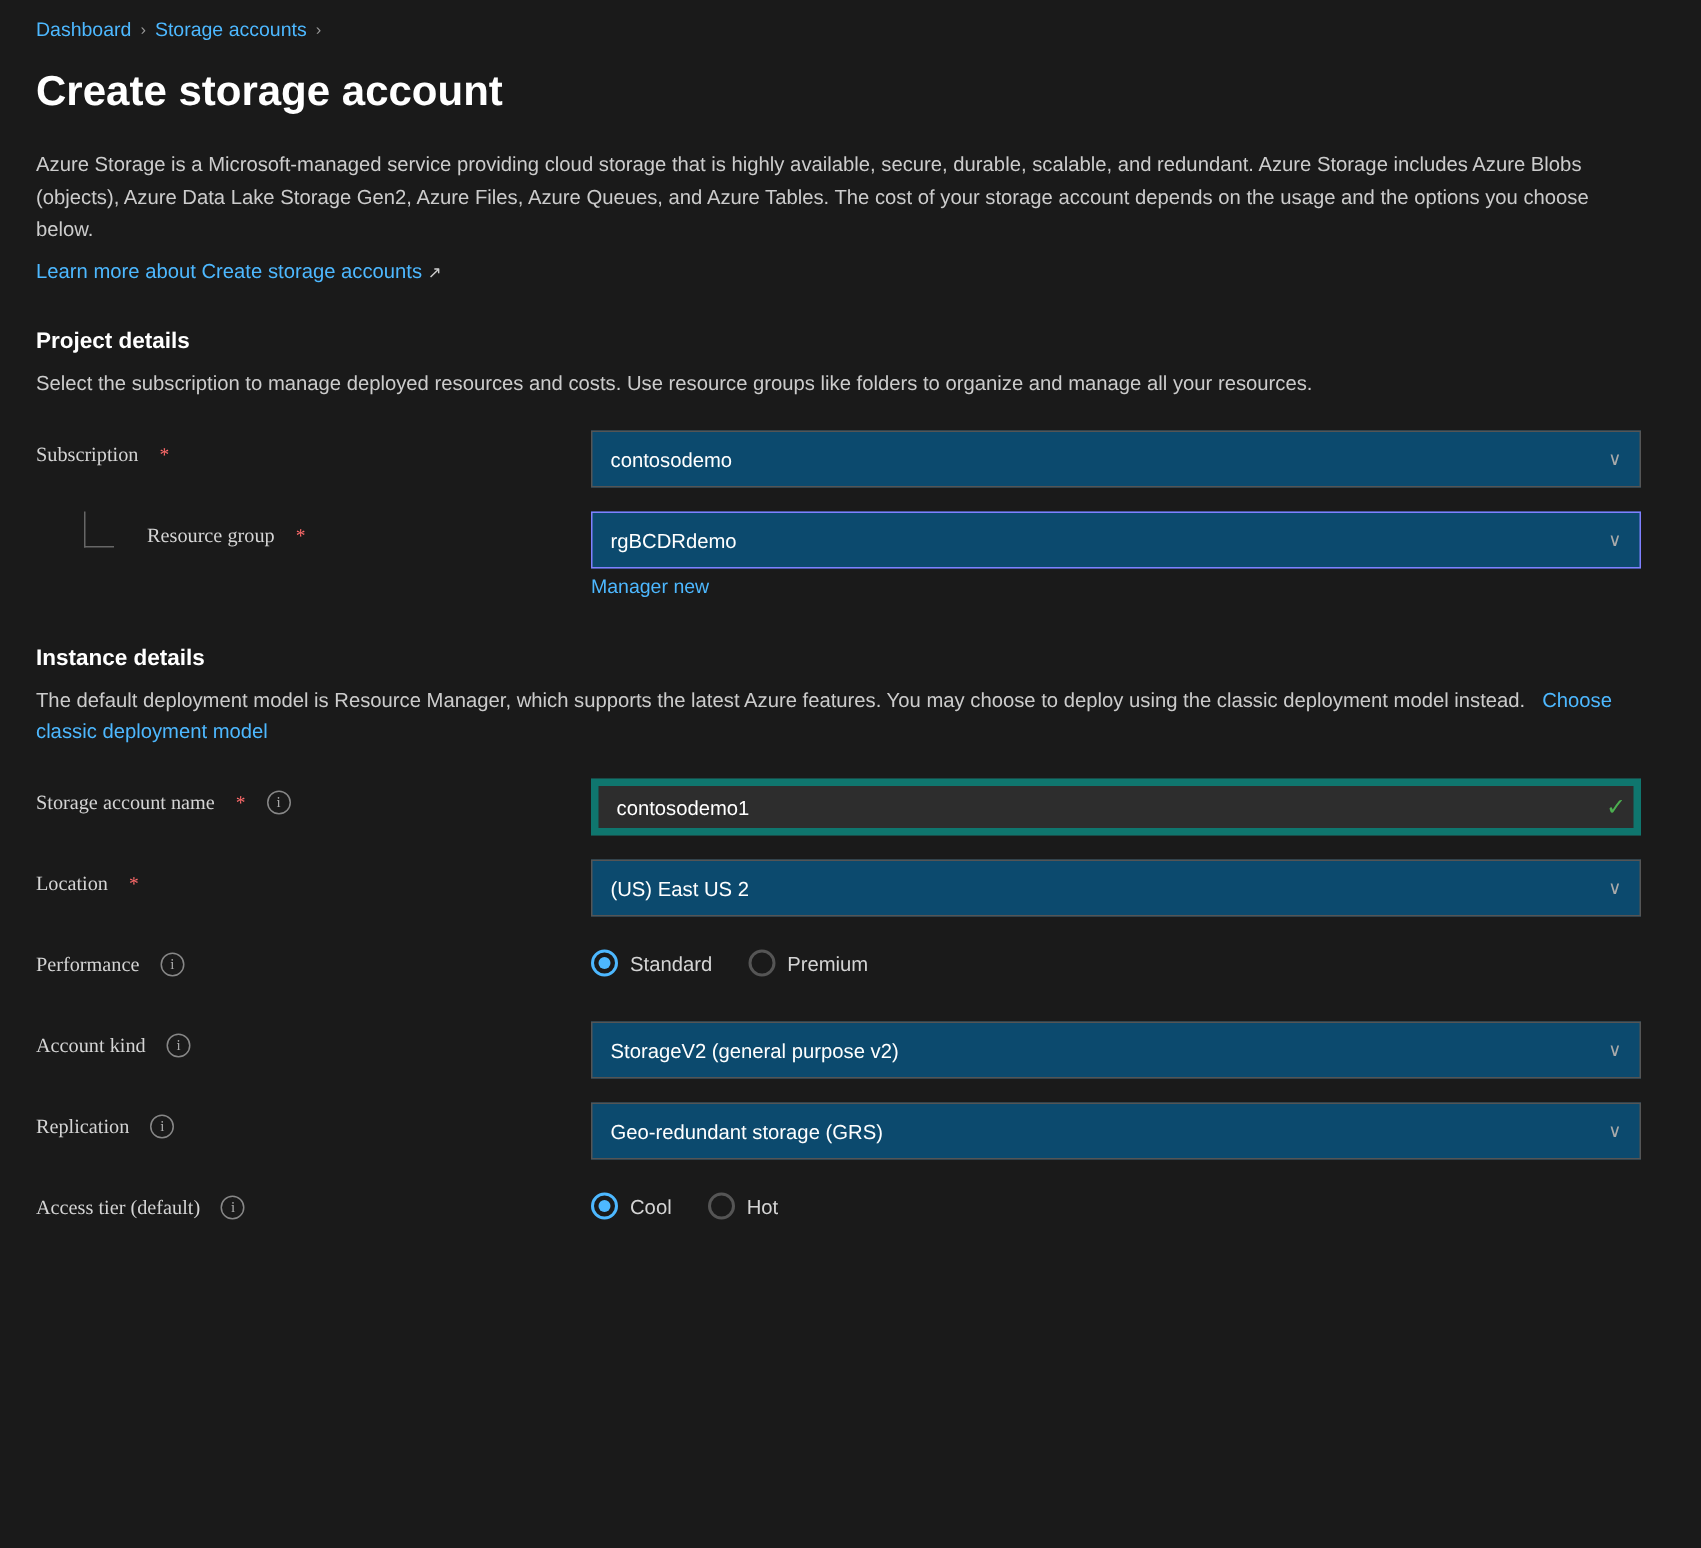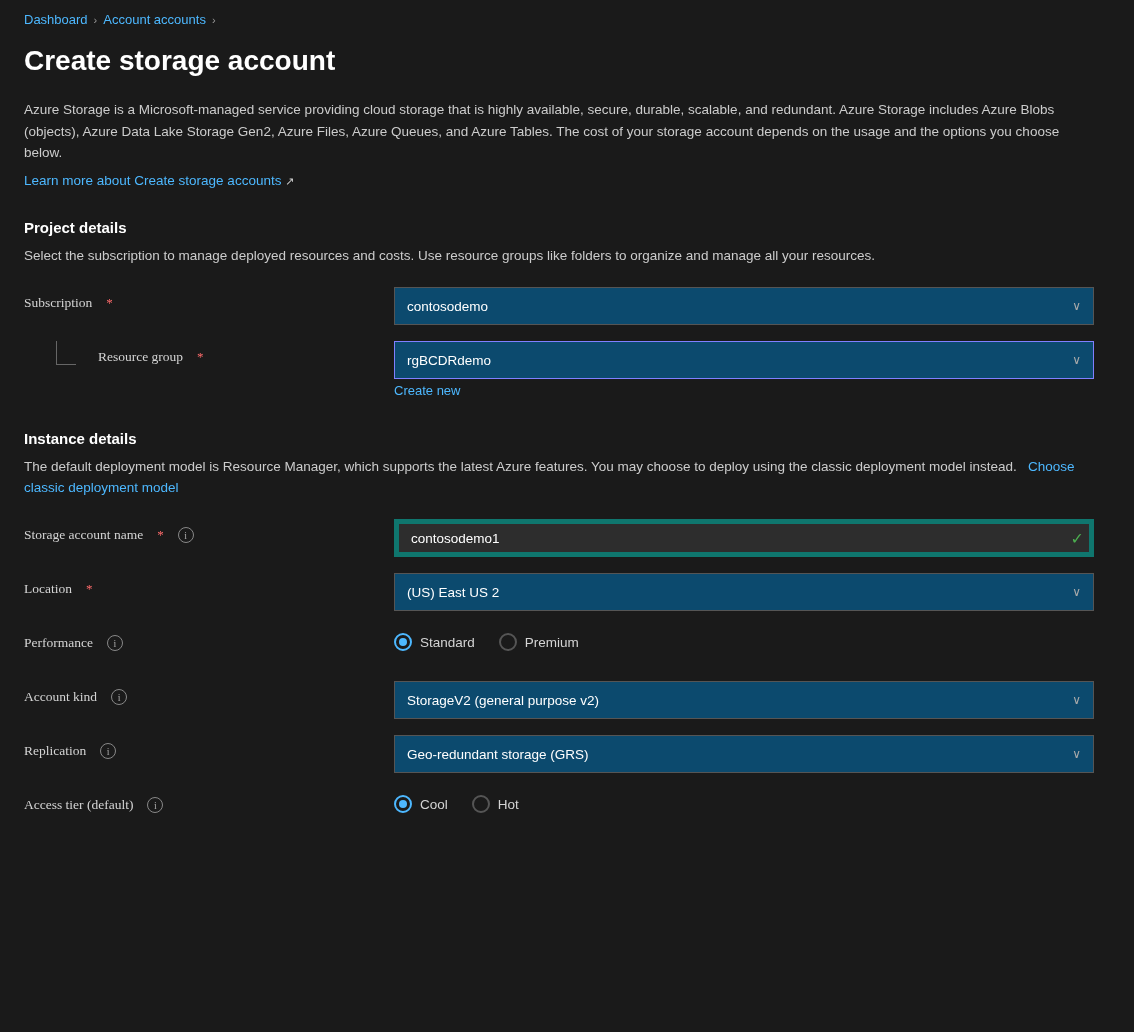--- a/index.html
+++ b/index.html
@@ -249,21 +249,21 @@
     }
   </style>
 </head>
 <body>
 
 <div class="main-content">
 
   <div class="breadcrumb">
     <a href="#">Dashboard</a>
     <span class="chevron">›</span>
-    <a href="#">Account accounts</a>
+    <a href="#">Storage accounts</a>
     <span class="chevron">›</span>
   </div>
 
   <h1 class="page-title">Create storage account</h1>
 
   <p class="description">Azure Storage is a Microsoft-managed service providing cloud storage that is highly available, secure, durable, scalable, and redundant. Azure Storage includes Azure Blobs (objects), Azure Data Lake Storage Gen2, Azure Files, Azure Queues, and Azure Tables. The cost of your storage account depends on the usage and the options you choose below.</p>
   <p class="description" style="margin-top:6px;">
     <a href="#">Learn more about Create storage accounts</a>
     <span class="external-icon"> ↗</span>
   </p>
@@ -288,21 +288,21 @@
     <div class="form-label resource-group-label">
       <div class="connector"></div>
       <span>Resource group</span>
       <span class="required">*</span>
     </div>
     <div class="form-control-wrapper">
       <div class="dropdown-box resource-group-focused">
         <span>rgBCDRdemo</span>
         <span class="dropdown-arrow">∨</span>
       </div>
-      <a href="#" class="create-new-link">Create new</a>
+      <a href="#" class="create-new-link">Manager new</a>
     </div>
   </div>
 
   <h2 class="section-title" style="margin-top: 32px;">Instance details</h2>
   <p class="section-desc instance-desc">
     <span>The default deployment model is Resource Manager, which supports the latest Azure features. You may choose to deploy using the classic deployment model instead.</span>
     &nbsp;
     <a href="#" class="choose-link">Choose classic deployment model</a>
   </p>
 

